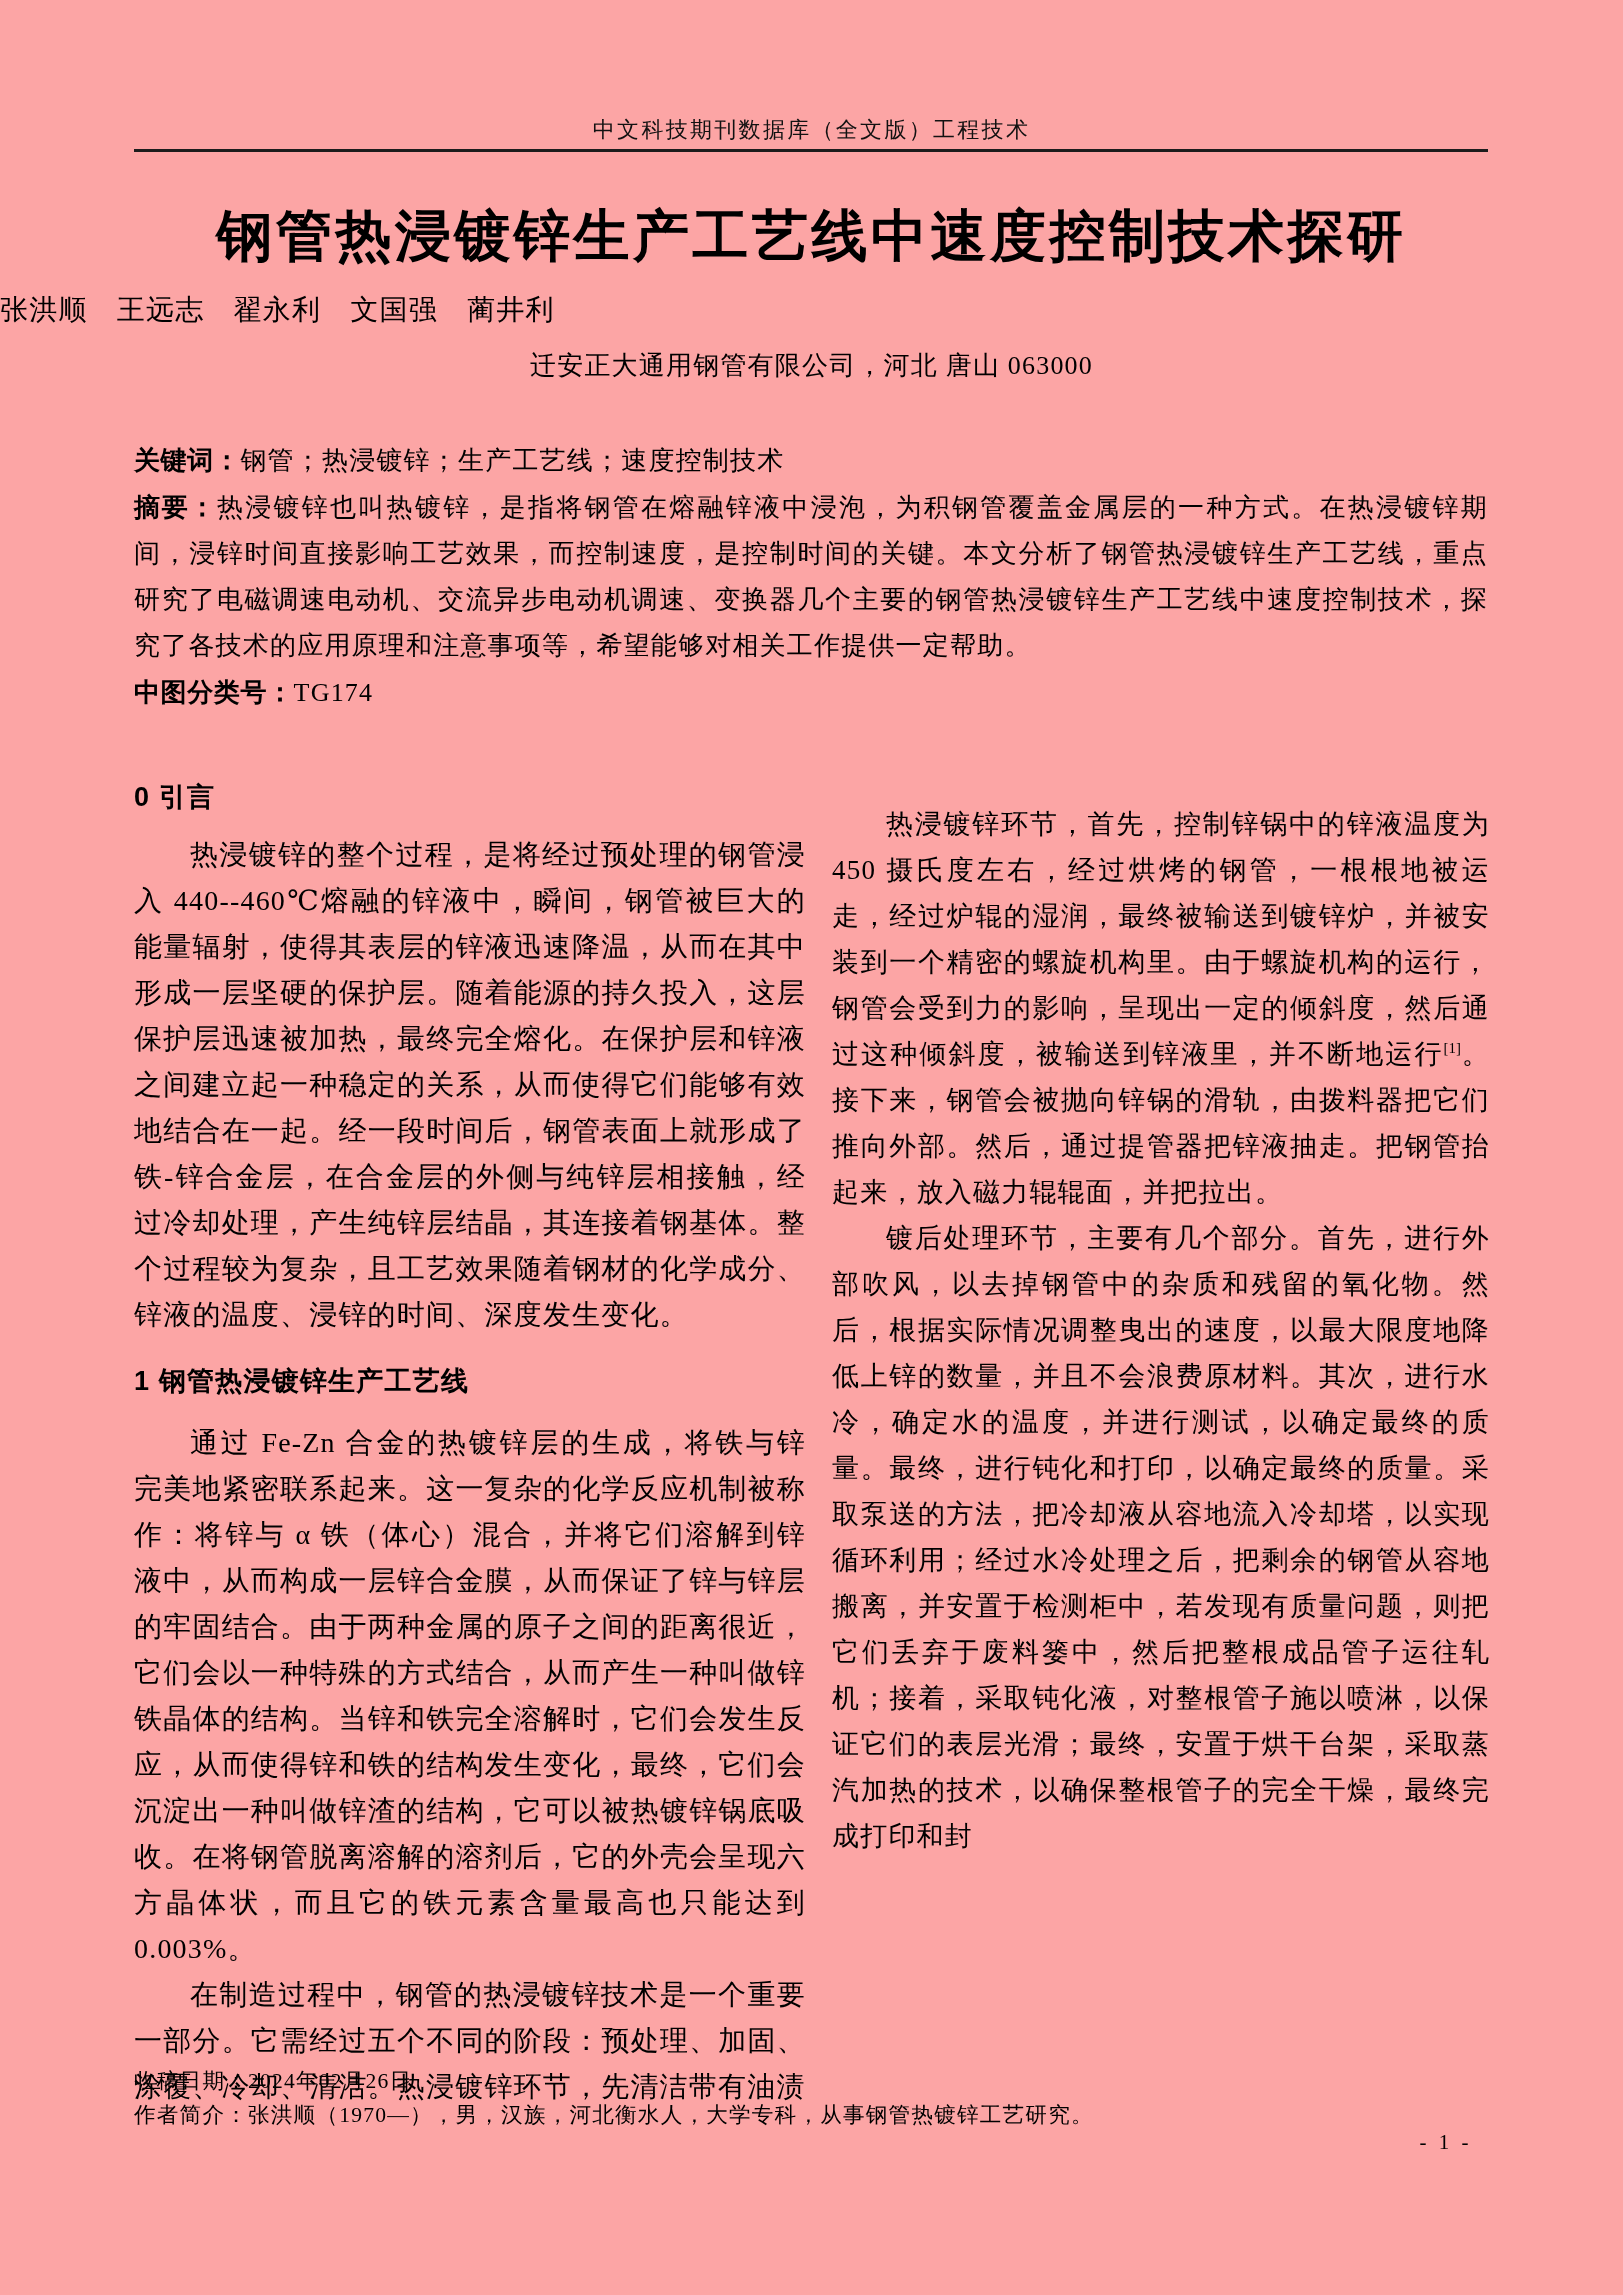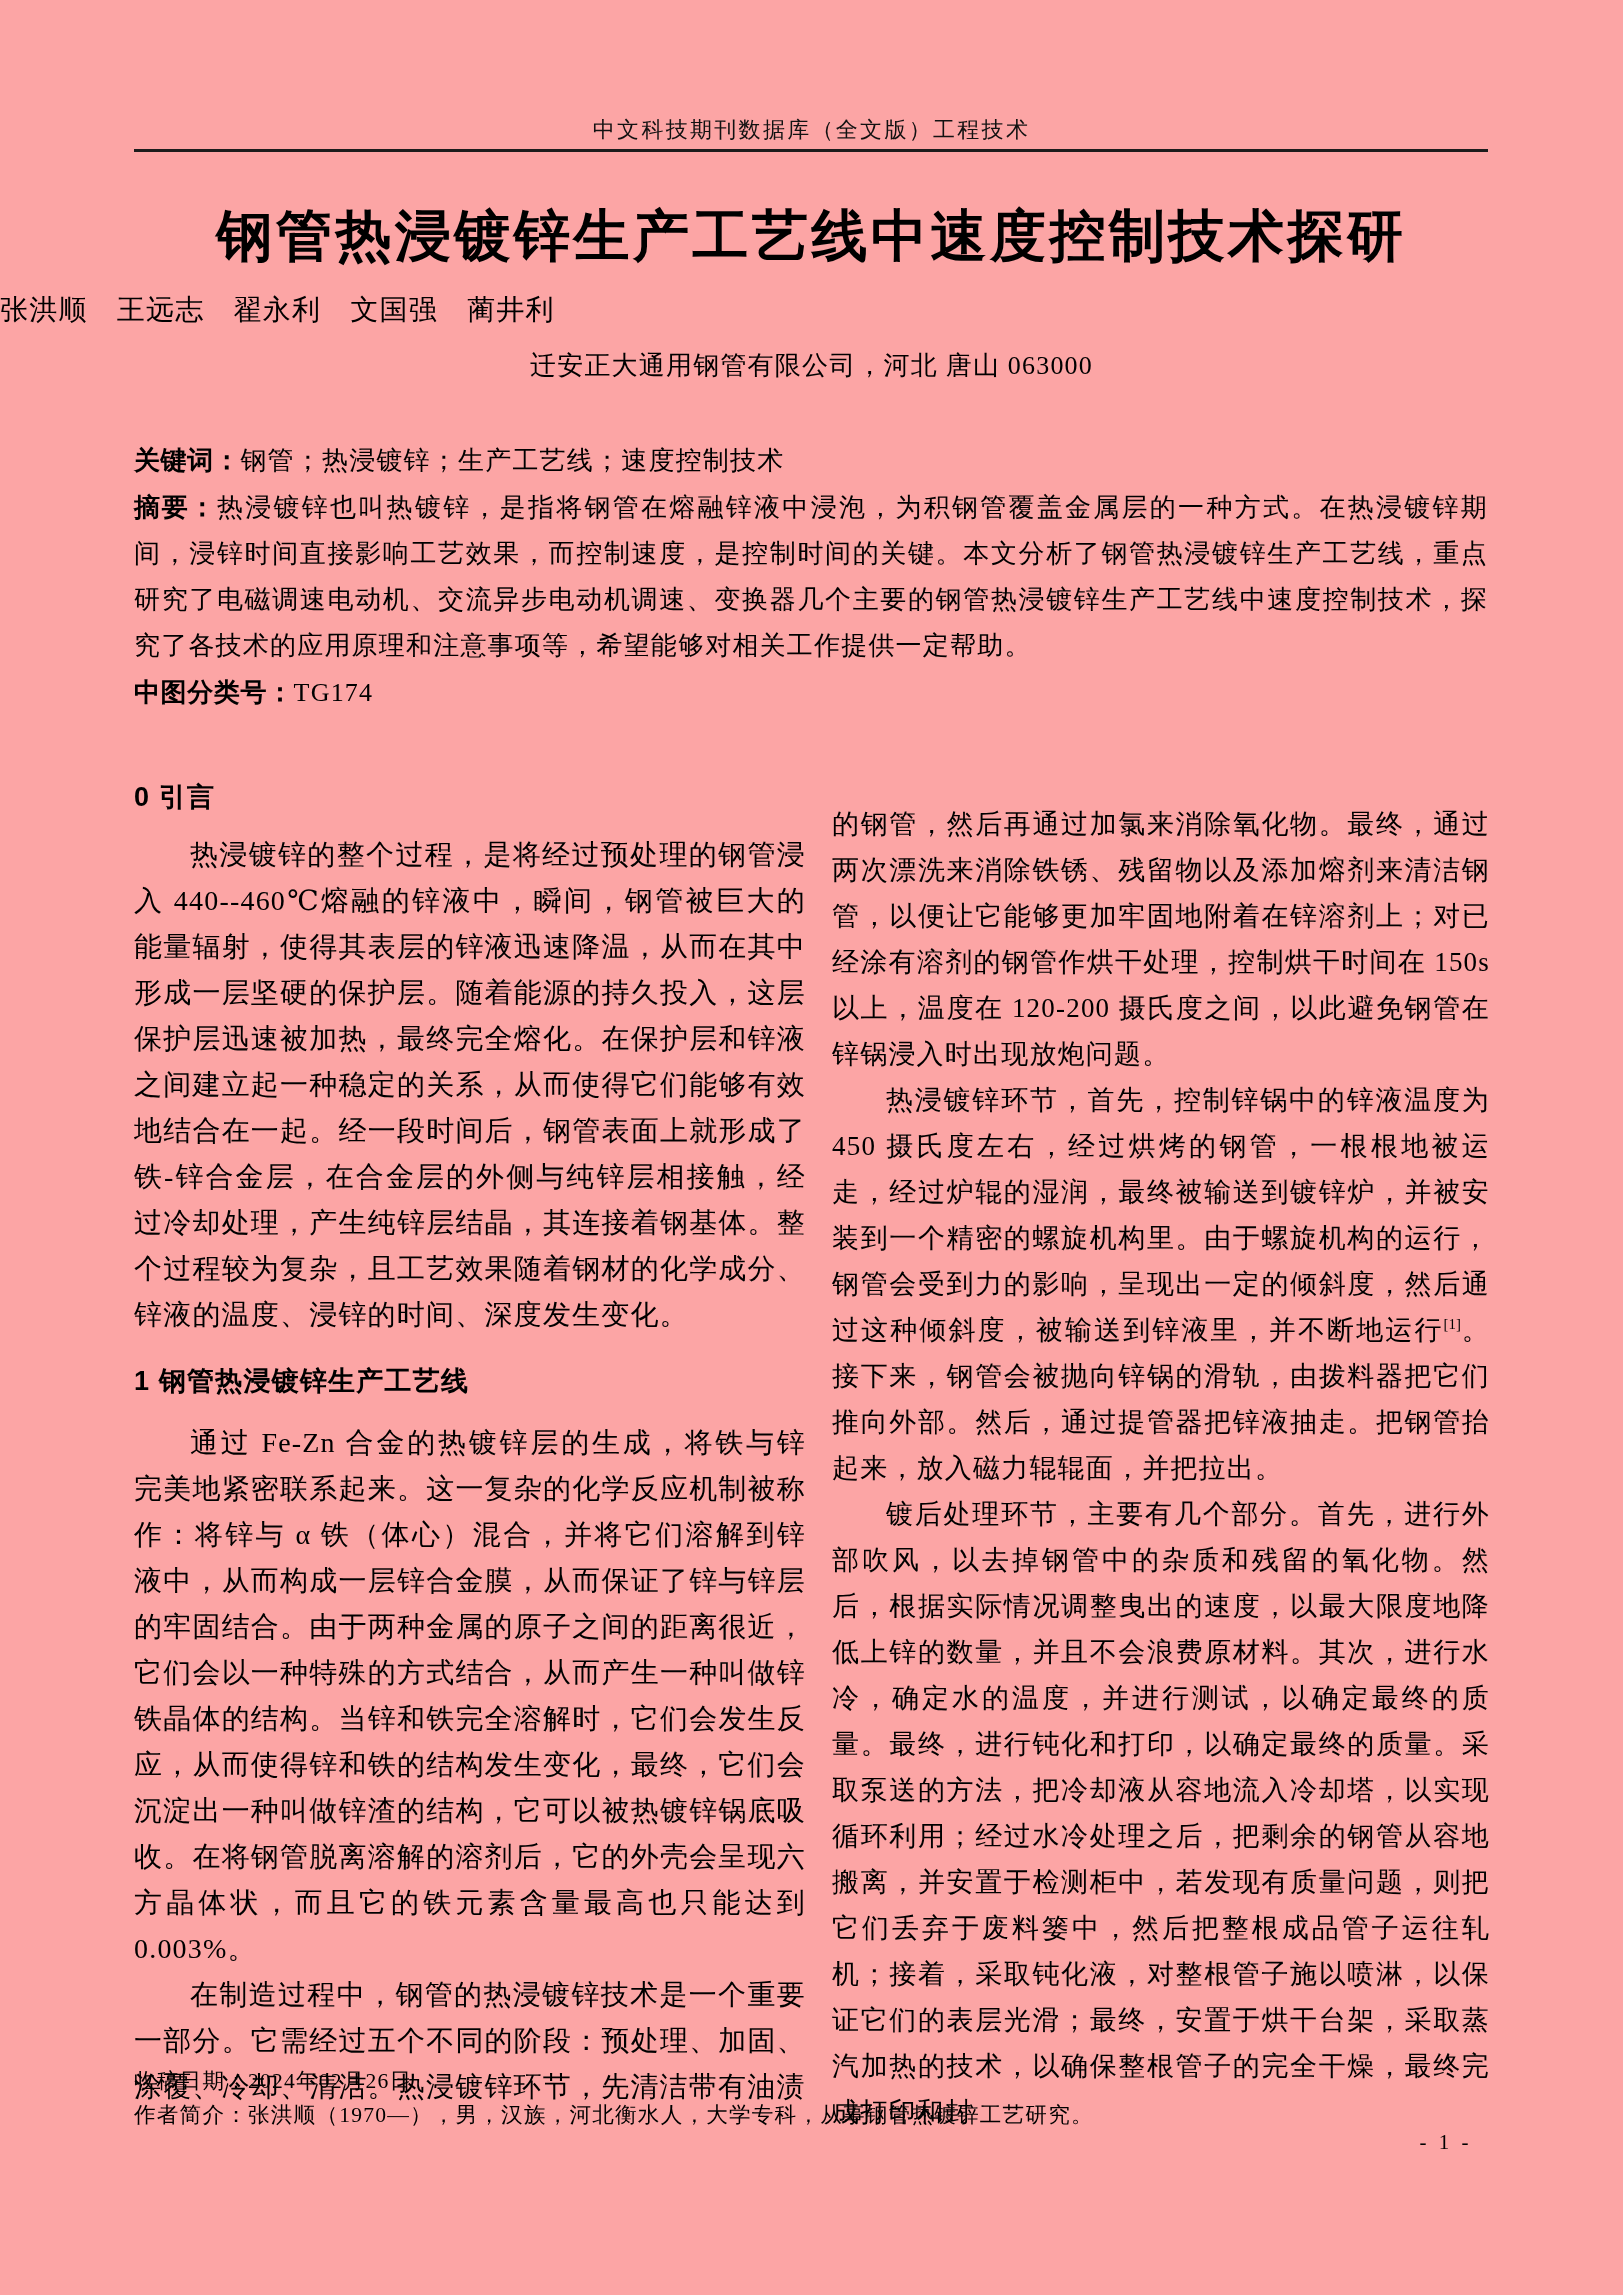--- a/index.html
+++ b/index.html
@@ -136,21 +136,20 @@
 
     <div class="col col-left">
       <h2>0 引言</h2>
       <p class="ind">热浸镀锌的整个过程，是将经过预处理的钢管浸入 440--460℃熔融的锌液中，瞬间，钢管被巨大的能量辐射，使得其表层的锌液迅速降温，从而在其中形成一层坚硬的保护层。随着能源的持久投入，这层保护层迅速被加热，最终完全熔化。在保护层和锌液之间建立起一种稳定的关系，从而使得它们能够有效地结合在一起。经一段时间后，钢管表面上就形成了铁-锌合金层，在合金层的外侧与纯锌层相接触，经过冷却处理，产生纯锌层结晶，其连接着钢基体。整个过程较为复杂，且工艺效果随着钢材的化学成分、锌液的温度、浸锌的时间、深度发生变化。</p>
       <h2 class="second">1 钢管热浸镀锌生产工艺线</h2>
       <p class="ind">通过 Fe-Zn 合金的热镀锌层的生成，将铁与锌完美地紧密联系起来。这一复杂的化学反应机制被称作：将锌与 α 铁（体心）混合，并将它们溶解到锌液中，从而构成一层锌合金膜，从而保证了锌与锌层的牢固结合。由于两种金属的原子之间的距离很近，它们会以一种特殊的方式结合，从而产生一种叫做锌铁晶体的结构。当锌和铁完全溶解时，它们会发生反应，从而使得锌和铁的结构发生变化，最终，它们会沉淀出一种叫做锌渣的结构，它可以被热镀锌锅底吸收。在将钢管脱离溶解的溶剂后，它的外壳会呈现六方晶体状，而且它的铁元素含量最高也只能达到 0.003%。</p>
       <p class="ind">在制造过程中，钢管的热浸镀锌技术是一个重要一部分。它需经过五个不同的阶段：预处理、加固、涂覆、冷却、清洁。热浸镀锌环节，先清洁带有油渍</p>
     </div>
 
     <div class="col col-right">
-      <p>的钢管，然后再通过加氯来消除氧化物。最终，通过两次漂洗来消除铁锈、残留物以及添加熔剂来清洁钢管，以便让它能够更加牢固地附着在锌溶剂上；对已经涂有溶剂的钢管作烘干处理，控制烘干时间在 150s 以上，温度在 120-200 摄氏度之间，以此避免钢管在锌锅浸入时出现放炮问题。</p>
       <p class="ind"><span>热浸镀锌环节，首先，控制锌锅中的锌液温度为 450 摄氏度左右，经过烘烤的钢管，一根根地被运走，经过炉辊的湿润，最终被输送到镀锌炉，并被安装到一个精密的螺旋机构里。由于螺旋机构的运行，钢管会受到力的影响，呈现出一定的倾斜度，然后通过这种倾斜度，被输送到锌液里，并不断地运行</span><sup class="cite">[1]</sup><span>。接下来，钢管会被抛向锌锅的滑轨，由拨料器把它们推向外部。然后，通过提管器把锌液抽走。把钢管抬起来，放入磁力辊辊面，并把拉出。</span></p>
       <p class="ind">镀后处理环节，主要有几个部分。首先，进行外部吹风，以去掉钢管中的杂质和残留的氧化物。然后，根据实际情况调整曳出的速度，以最大限度地降低上锌的数量，并且不会浪费原材料。其次，进行水冷，确定水的温度，并进行测试，以确定最终的质量。最终，进行钝化和打印，以确定最终的质量。采取泵送的方法，把冷却液从容地流入冷却塔，以实现循环利用；经过水冷处理之后，把剩余的钢管从容地搬离，并安置于检测柜中，若发现有质量问题，则把它们丢弃于废料篓中，然后把整根成品管子运往轧机；接着，采取钝化液，对整根管子施以喷淋，以保证它们的表层光滑；最终，安置于烘干台架，采取蒸汽加热的技术，以确保整根管子的完全干燥，最终完成打印和封</p>
     </div>
 
   </div>
 
   <div class="footnote">
     <p><span>收稿日期：</span><span>2024年02月26日</span></p>
     <p><span>作者简介：</span><span>张洪顺（1970—），男，汉族，河北衡水人，大学专科，从事钢管热镀锌工艺研究。</span></p>
   </div>

